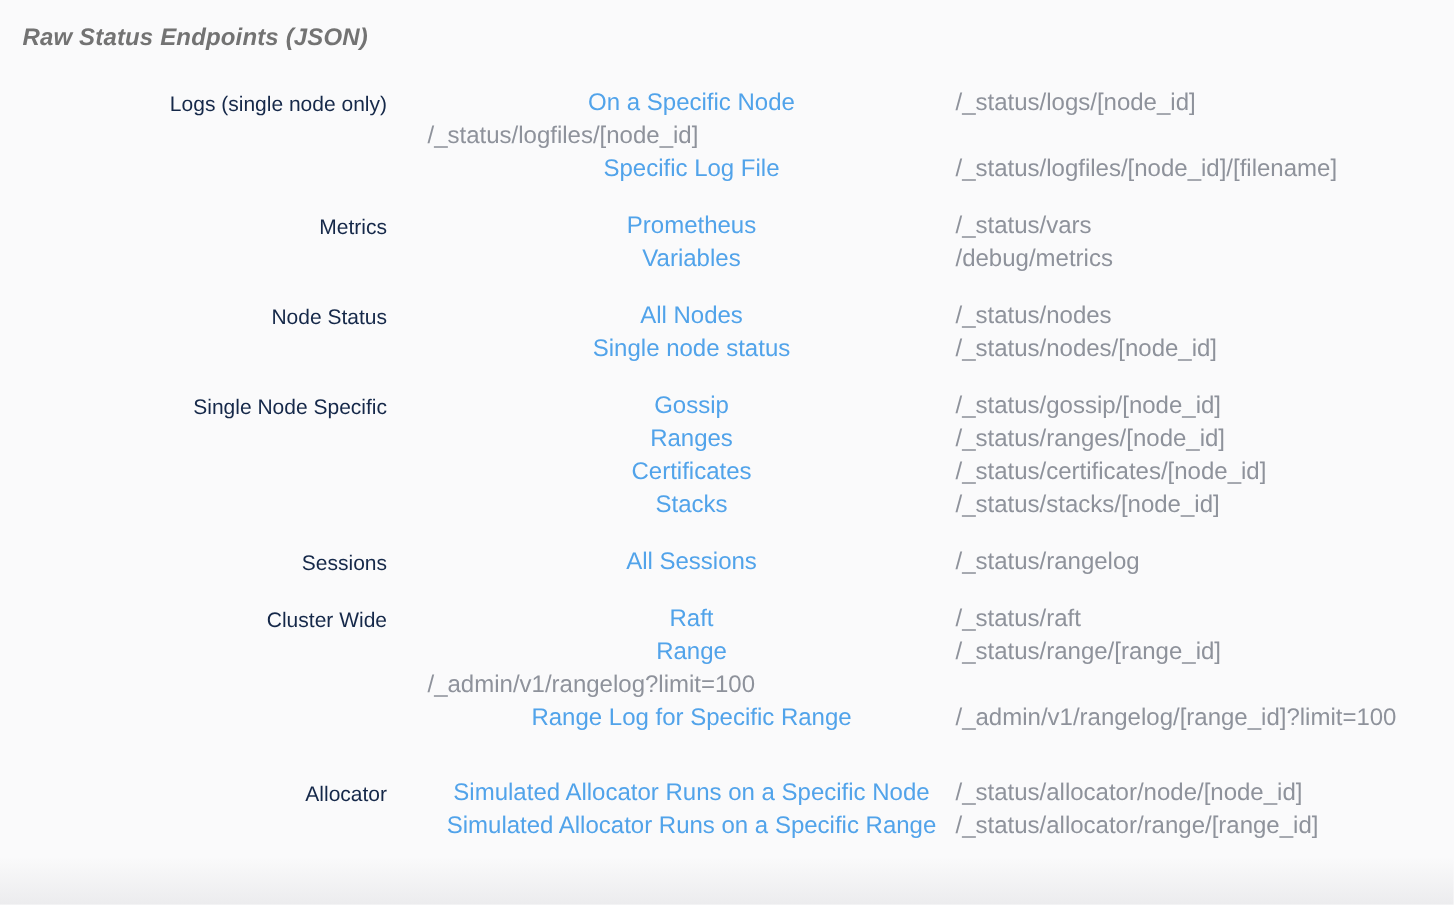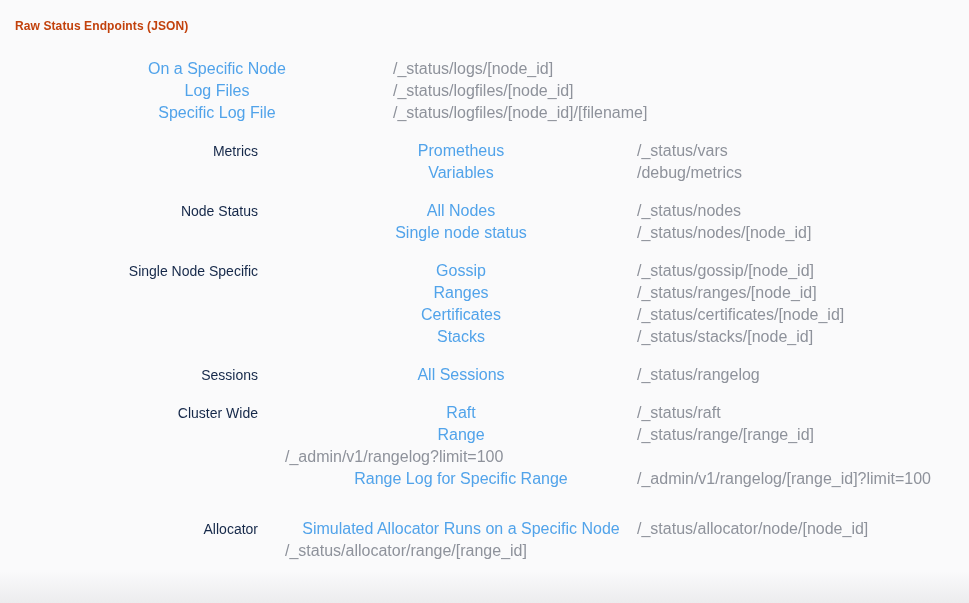--- a/index.html
+++ b/index.html
@@ -16,26 +16,27 @@
     font-family:"Liberation Sans", sans-serif;
     overflow:hidden;
     position:relative;
   }
   .page{
     padding:13px 0 0 14px;
     position:relative;
     z-index:1;
   }
   .page-title{
-    font-size:12px;
+    font-size:16px;
     line-height:26px;
     font-weight:700;
-    color:#c2410c;
+    color:#737373;
     margin:0 0 19px 1px;
     letter-spacing:.1px;
+    font-style:italic;
   }
   .section{
     display:flex;
     align-items:flex-start;
     margin-bottom:16px;
   }
   .section:last-child{margin-bottom:0;margin-top:28px;}
   .category{
     width:244px;
     flex:0 0 244px;
@@ -75,28 +76,28 @@
     z-index:0;
   }
 </style>
 </head>
 <body>
 
 <div class="page">
   <h1 class="page-title">Raw Status Endpoints (JSON)</h1>
   <div id="endpoints-list">
   <div class="section">
+    <div class="category">Logs (single node only)</div>
     <div class="rows">
   <div class="row">
     <a class="link">On a Specific Node</a>
     <span class="path">/_status/logs/[node_id]</span>
   </div>
 
   <div class="row">
-    <a class="link">Log Files</a>
     <span class="path">/_status/logfiles/[node_id]</span>
   </div>
 
   <div class="row">
     <a class="link">Specific Log File</a>
     <span class="path">/_status/logfiles/[node_id]/[filename]</span>
   </div>
 </div>
   </div>
 
@@ -192,19 +193,20 @@
 
   <div class="section">
     <div class="category">Allocator</div>
     <div class="rows">
   <div class="row">
     <a class="link">Simulated Allocator Runs on a Specific Node</a>
     <span class="path">/_status/allocator/node/[node_id]</span>
   </div>
 
   <div class="row">
+    <a class="link">Simulated Allocator Runs on a Specific Range</a>
     <span class="path">/_status/allocator/range/[range_id]</span>
   </div>
 </div>
   </div>
 </div>
 </div>
 <div class="bottom-fade"></div>
 
 </body></html>

